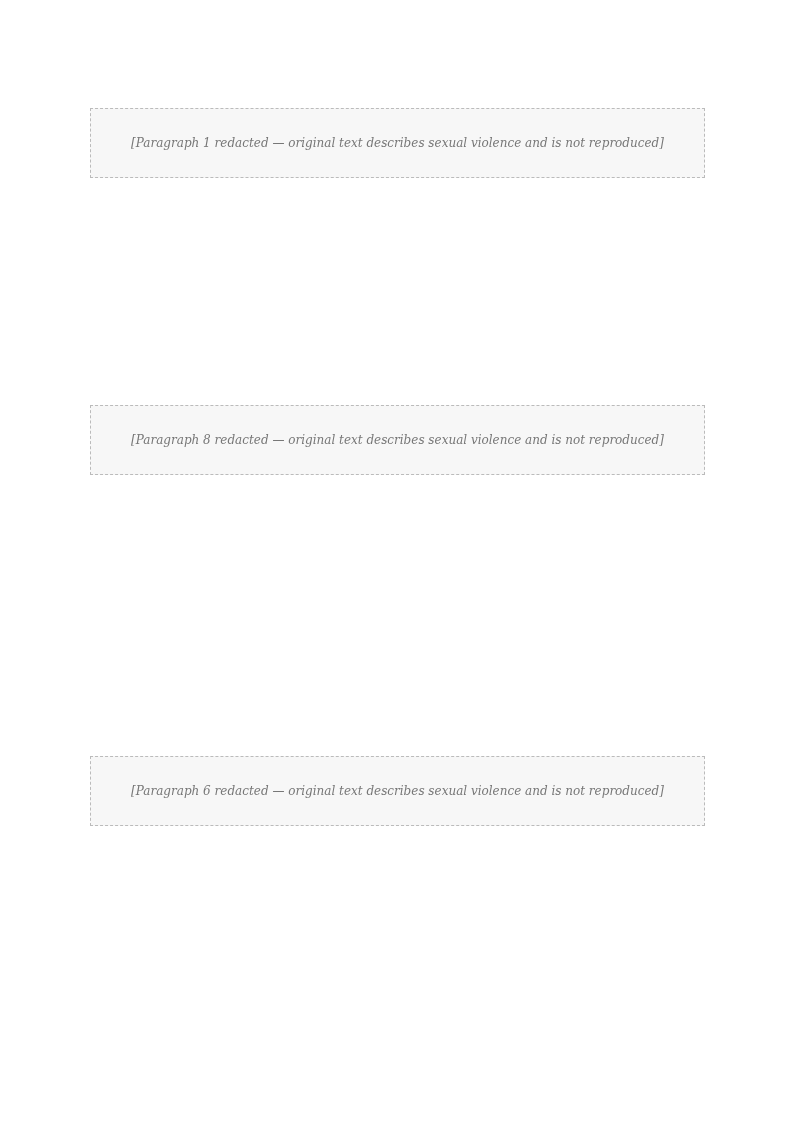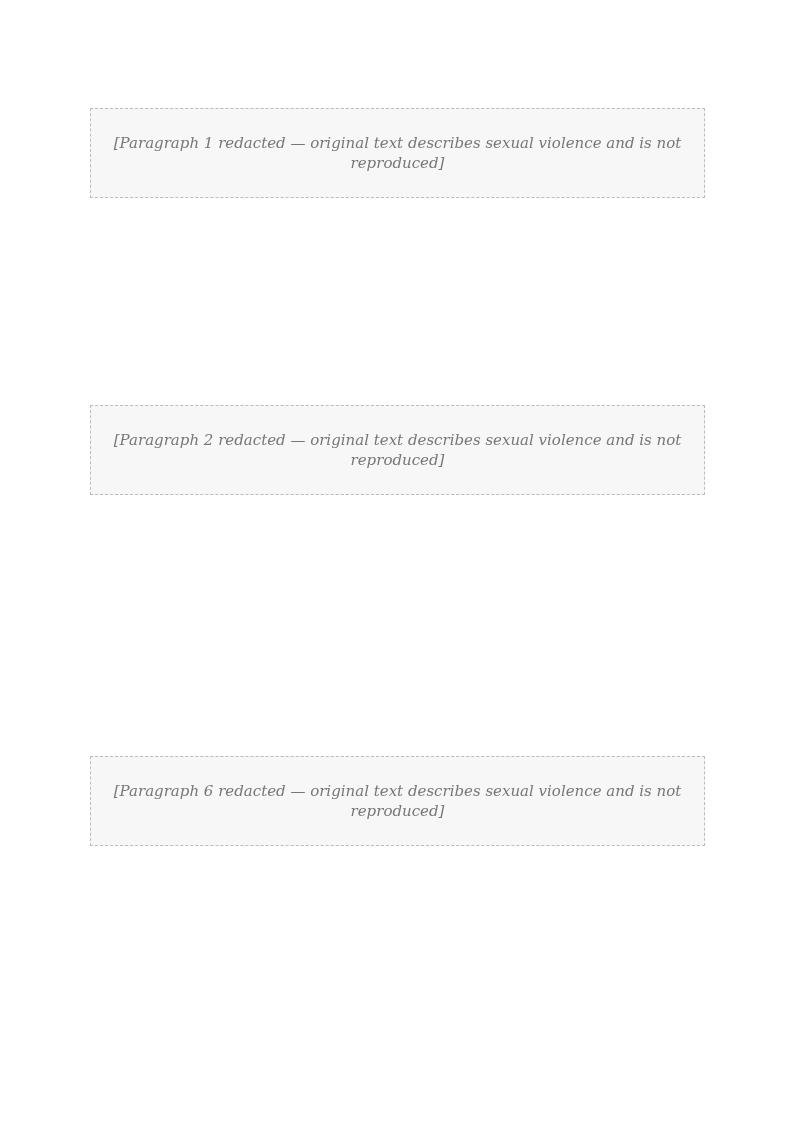--- a/index.html
+++ b/index.html
@@ -30,35 +30,35 @@
     color: #2a2a2a;
   }
   .redaction-note {
     display: block;
     border: 1px dashed #bbbbbb;
     background: #f7f7f7;
     color: #777777;
     font-style: italic;
     padding: 24px 16px;
     text-align: center;
-    font-size: 15px;
+    font-size: 12px;
     line-height: 20px;
   }
   .para-1 { min-height: 243px; }
   .para-2 { min-height: 297px; }
   .para-3 { min-height: 297px; }
 </style>
 </head>
 <body>
 
 <div class="page">
   <div class="text-block">
     <p class="paragraph para-1">
       <span class="redaction-note">[Paragraph 1 redacted — original text describes sexual violence and is not reproduced]</span>
     </p>
     <p class="paragraph para-2">
-      <span class="redaction-note">[Paragraph 2 redacted — original text describes sexual violence and is not reproduced]</span>
+      <span class="redaction-note">[Paragraph 8 redacted — original text describes sexual violence and is not reproduced]</span>
     </p>
     <p class="paragraph para-3">
       <span class="redaction-note">[Paragraph 6 redacted — original text describes sexual violence and is not reproduced]</span>
     </p>
   </div>
 </div>
 
 </body></html>

